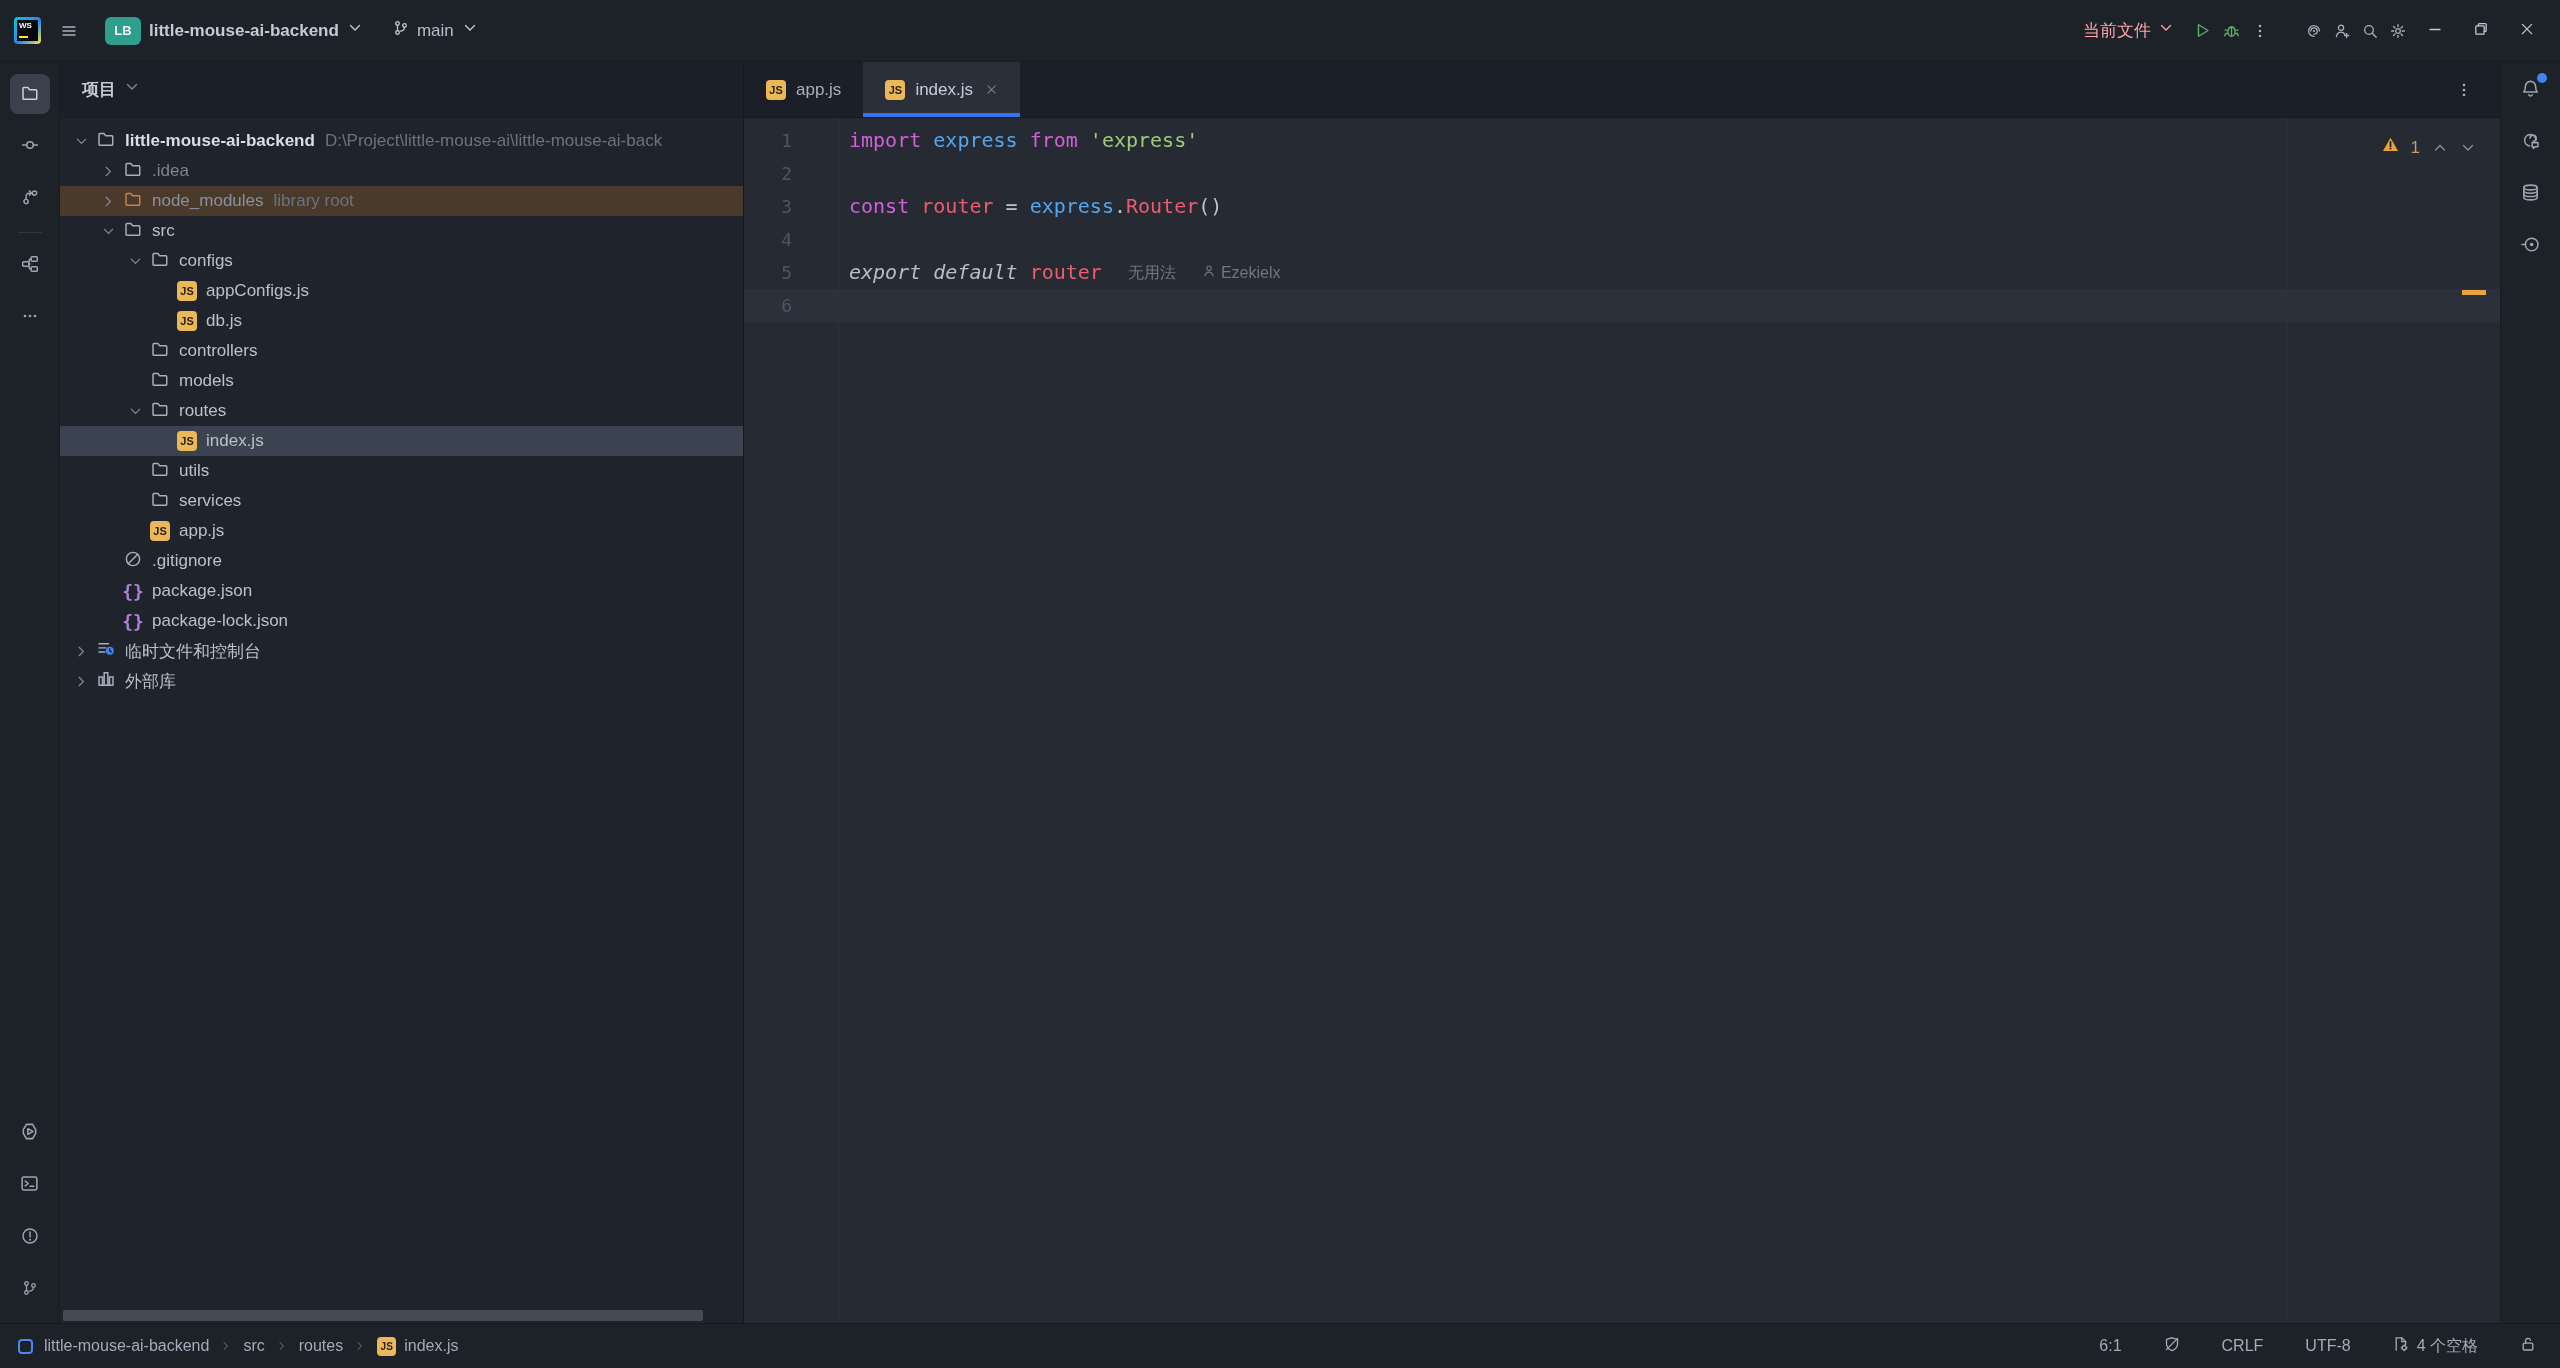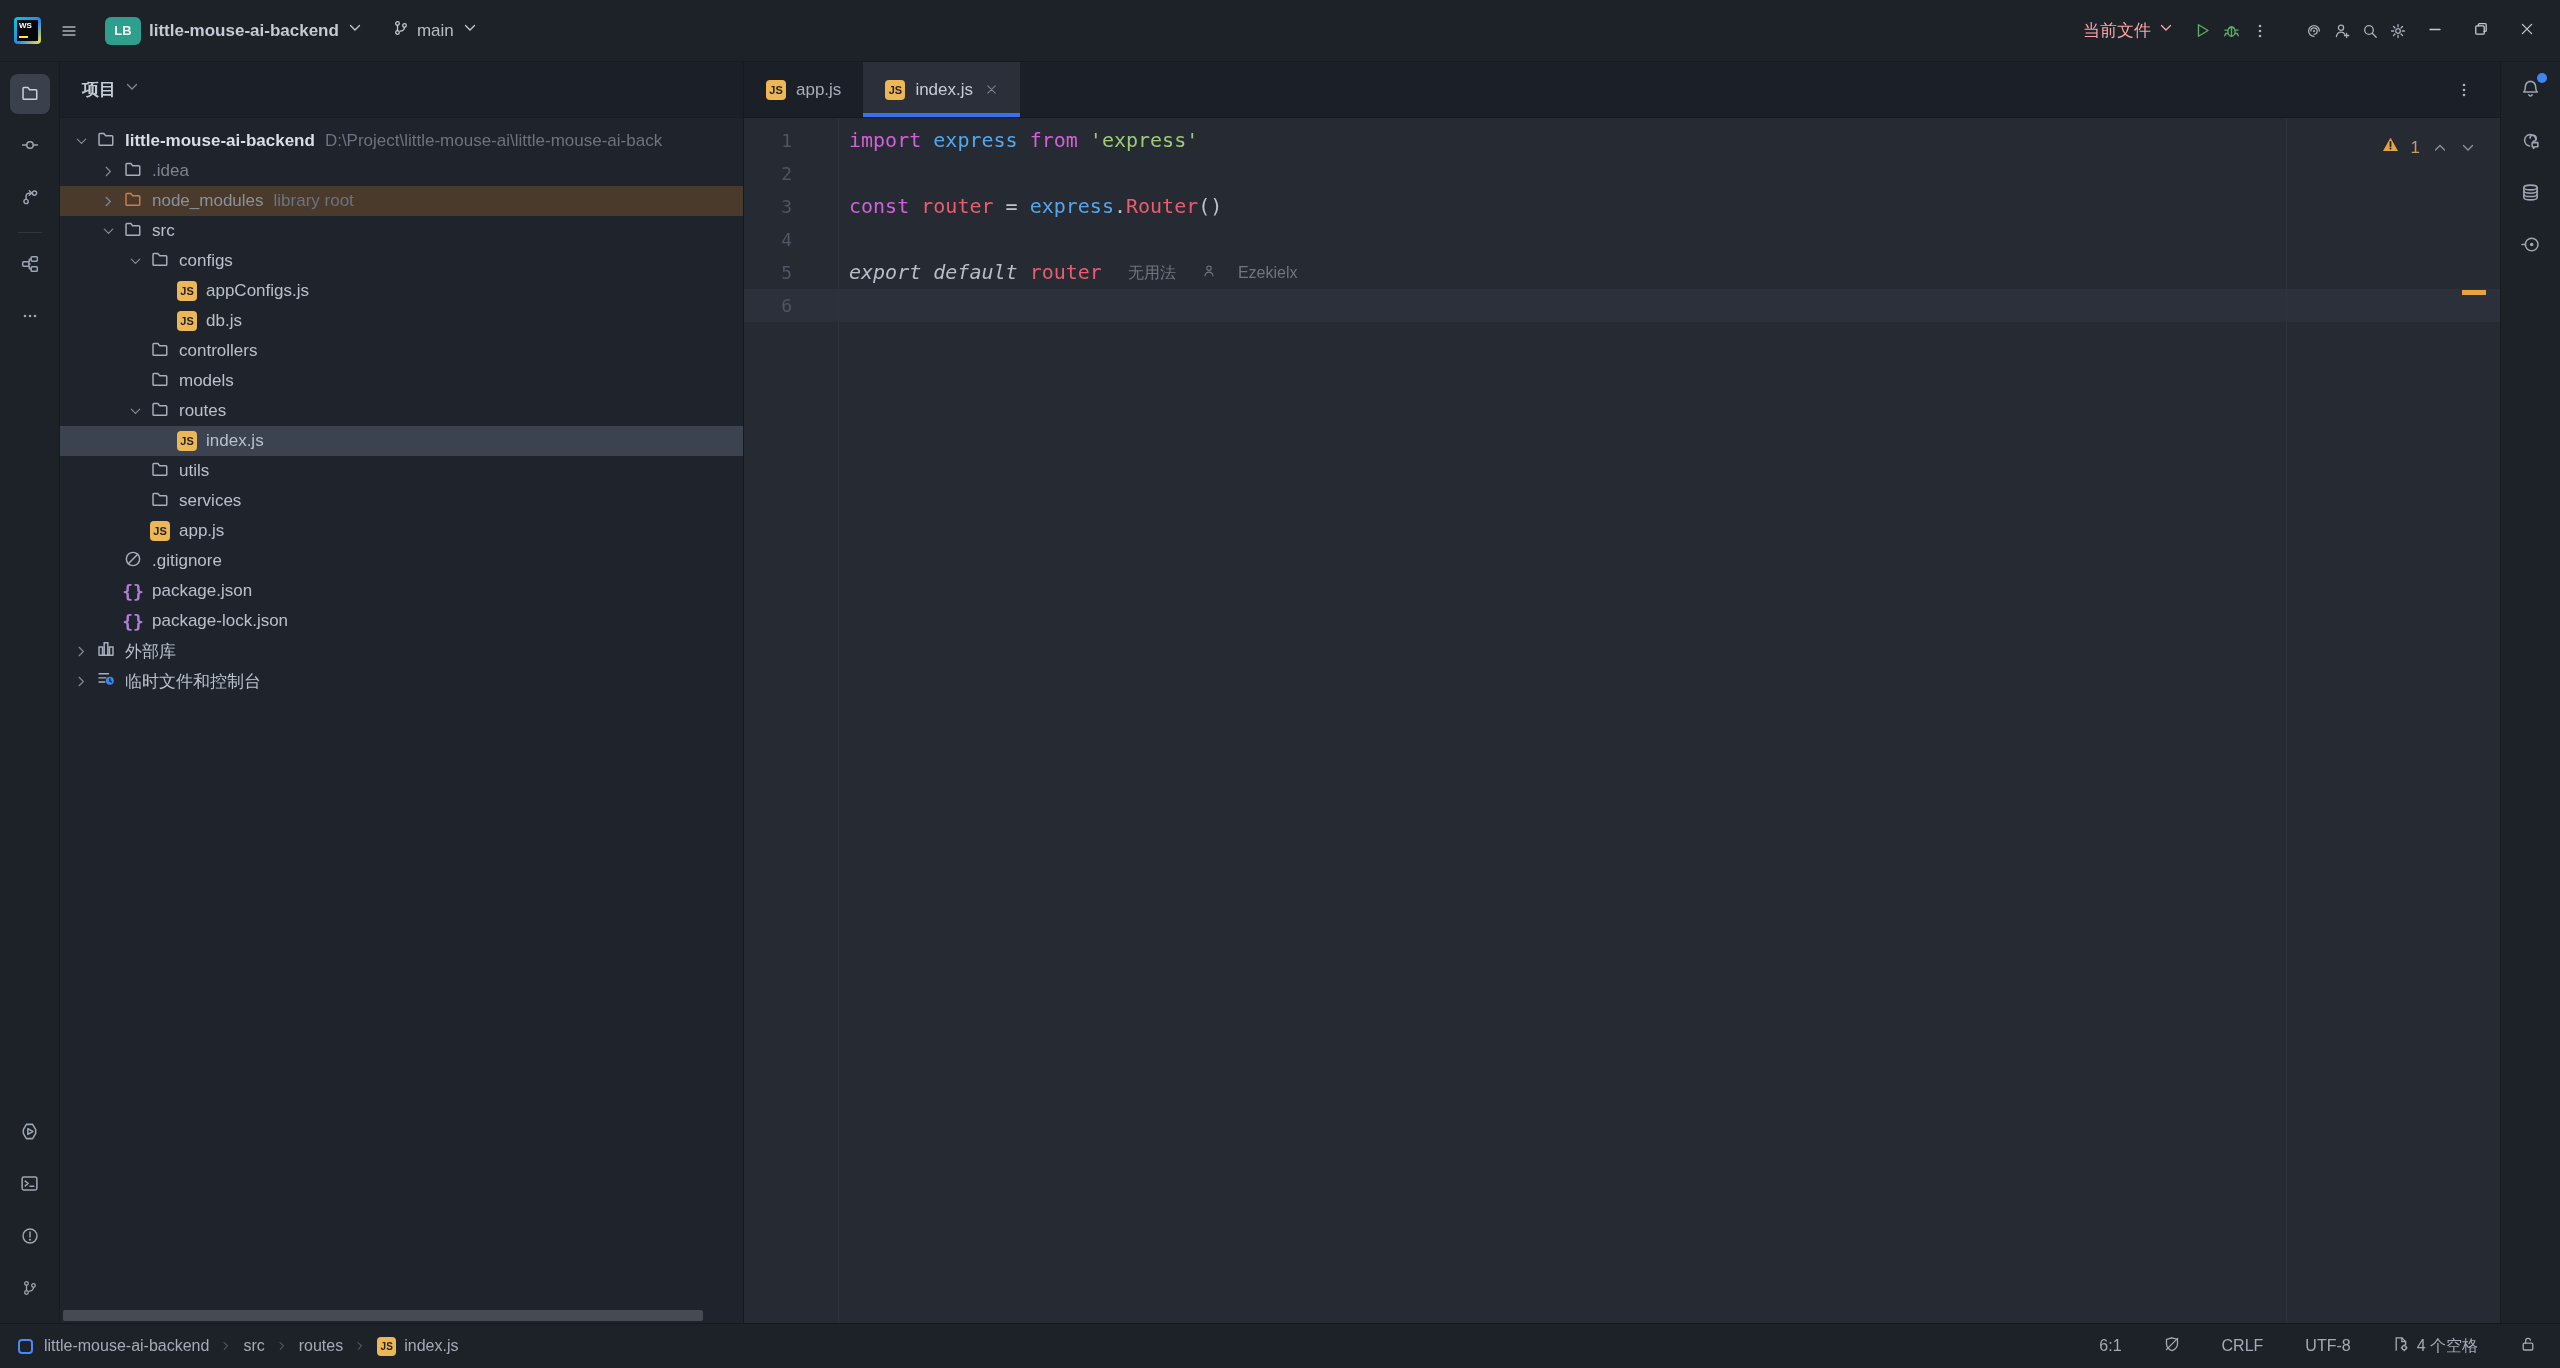--- a/index.html
+++ b/index.html
@@ -83,21 +83,21 @@
   .code{flex:1 1 auto;padding:6px 0 0 10px;position:relative;z-index:1;white-space:pre;}
   .code .line{height:33px;display:flex;align-items:center;}
   .tk-kw{color:#D160D9;}
   .tk-kwdim{color:#B7BEC9;font-style:italic;}
   .tk-id{color:#53A7EE;}
   .tk-str{color:#9DCB78;}
   .tk-red{color:#EF5B6E;}
   .tk-op{color:#BCC3CE;}
   .inlay{font-family:"Liberation Sans",sans-serif;font-style:normal;font-size:16px;color:#6E7683;}
   .inlay-usage{margin-left:26px;}
-  .inlay-author{margin-left:26px;display:inline-flex;align-items:center;gap:22px;}
+  .inlay-author{margin-left:26px;display:inline-flex;align-items:center;gap:5px;}
   .wrap-guide{position:absolute;top:0;bottom:0;left:1542px;width:1px;background:#2E333C;}
   .inspection{position:absolute;top:13px;right:24px;display:flex;align-items:center;gap:12px;z-index:2;
     font-family:"Liberation Sans",sans-serif;font-size:17px;color:#CA9A67;}
   .inspection .chev{color:#8B93A0;display:flex;}
   .stripe-mark{position:absolute;top:172px;right:14px;width:24px;height:5px;background:#E8A33D;z-index:2;}
 
   
   .statusbar{height:45px;flex:0 0 45px;background:#1D2128;border-top:1px solid #14181F;box-sizing:border-box;
     display:flex;align-items:center;justify-content:space-between;padding:0 18px;font-size:16px;color:#A3ABB8;}
   .crumbs{display:flex;align-items:center;gap:11px;}
@@ -478,39 +478,39 @@
             <span class="label">package-lock.json</span>
           </div>
           <div class="tree-row" style="padding-left: 8px;">
             <span class="chev">
               <svg width="15" height="15" viewBox="0 0 16 16" fill="none" stroke="currentColor" stroke-width="1.3" stroke-linecap="round">
                 <polyline points="5.5,3.5 10,8 5.5,12.5"></polyline>
               </svg>
             </span>
             <span class="t-icon">
               <span><svg width="18" height="18" viewBox="0 0 16 16" fill="none" stroke="currentColor" stroke-width="1.3" stroke-linecap="round">
-                  <path d="M1.8 13.6V6.2h3.1v7.4M6.4 13.6V2.4h3.2v11.2M11.1 13.6V6.2h3.1v7.4M1.8 13.6h12.4"></path>
-                </svg></span>
-            </span>
-            <span class="label">外部库</span>
-          </div>
-          <div class="tree-row" style="padding-left: 8px;">
-            <span class="chev">
-              <svg width="15" height="15" viewBox="0 0 16 16" fill="none" stroke="currentColor" stroke-width="1.3" stroke-linecap="round">
-                <polyline points="5.5,3.5 10,8 5.5,12.5"></polyline>
-              </svg>
-            </span>
-            <span class="t-icon">
-              <span><svg width="18" height="18" viewBox="0 0 16 16" fill="none" stroke="currentColor" stroke-width="1.3" stroke-linecap="round">
                   <path d="M1.8 3.4h8.4M1.8 7h6M1.8 10.6h5.2"></path>
                   <circle cx="11.4" cy="9.6" r="3.5" fill="#3E86F0" stroke="none"></circle>
                   <path d="M11.4 7.8v1.9l1.3.9" stroke="#1D2128" stroke-width="1.2"></path>
                 </svg></span>
             </span>
             <span class="label">临时文件和控制台</span>
+          </div>
+          <div class="tree-row" style="padding-left: 8px;">
+            <span class="chev">
+              <svg width="15" height="15" viewBox="0 0 16 16" fill="none" stroke="currentColor" stroke-width="1.3" stroke-linecap="round">
+                <polyline points="5.5,3.5 10,8 5.5,12.5"></polyline>
+              </svg>
+            </span>
+            <span class="t-icon">
+              <span><svg width="18" height="18" viewBox="0 0 16 16" fill="none" stroke="currentColor" stroke-width="1.3" stroke-linecap="round">
+                  <path d="M1.8 13.6V6.2h3.1v7.4M6.4 13.6V2.4h3.2v11.2M11.1 13.6V6.2h3.1v7.4M1.8 13.6h12.4"></path>
+                </svg></span>
+            </span>
+            <span class="label">外部库</span>
           </div>
         </div>
       <div class="h-scrollbar"></div>
     </aside>
 
     <section class="editor-area">
       <div class="tabbar">
         <div id="tabs" style="display:flex">
             <button class="tab">
               <span>

